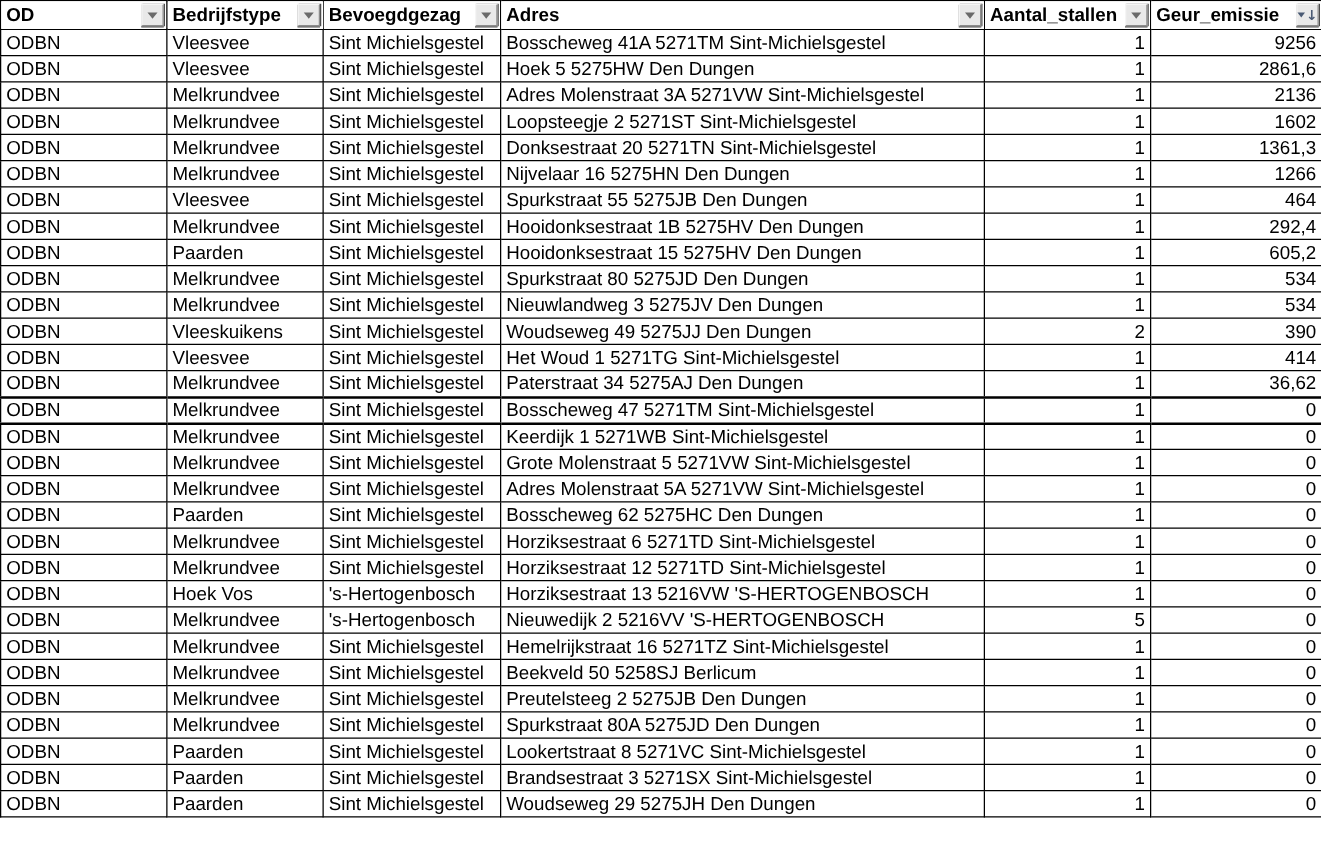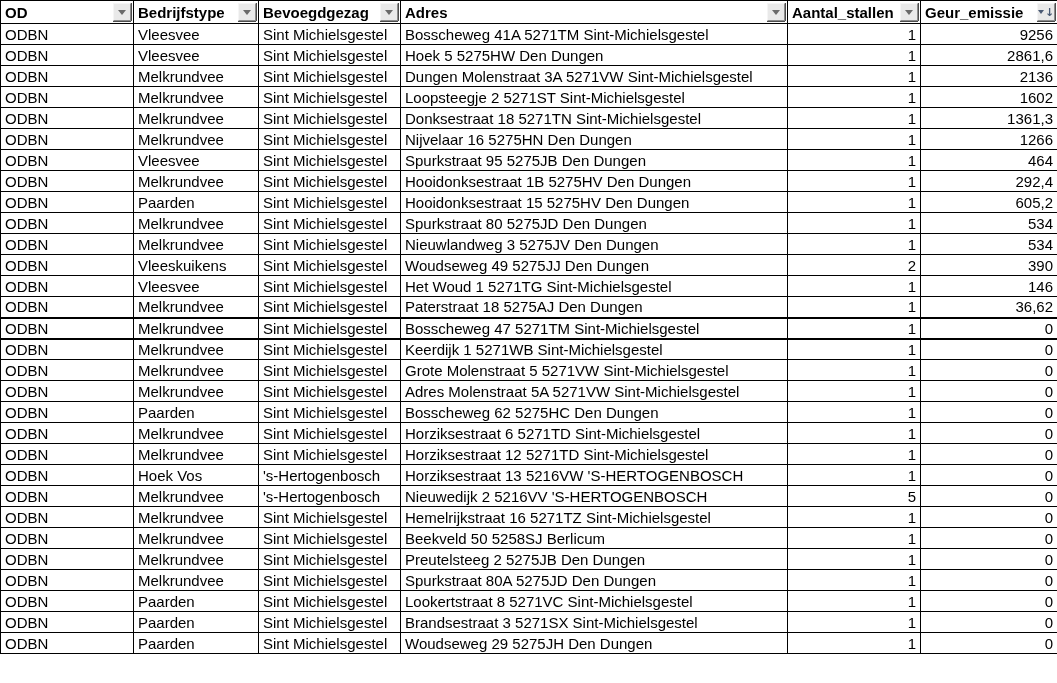--- a/index.html
+++ b/index.html
@@ -155,53 +155,53 @@
           <td>Vleesvee</td>
           <td>Sint Michielsgestel</td>
           <td>Hoek 5 5275HW Den Dungen</td>
           <td class="num">1</td>
           <td class="num">2861,6</td>
         </tr>
         <tr>
           <td>ODBN</td>
           <td>Melkrundvee</td>
           <td>Sint Michielsgestel</td>
-          <td>Dungen Molenstraat 3A 5271VW Sint-Michielsgestel</td>
+          <td>Adres Molenstraat 3A 5271VW Sint-Michielsgestel</td>
           <td class="num">1</td>
           <td class="num">2136</td>
         </tr>
         <tr>
           <td>ODBN</td>
           <td>Melkrundvee</td>
           <td>Sint Michielsgestel</td>
           <td>Loopsteegje 2 5271ST Sint-Michielsgestel</td>
           <td class="num">1</td>
           <td class="num">1602</td>
         </tr>
         <tr>
           <td>ODBN</td>
           <td>Melkrundvee</td>
           <td>Sint Michielsgestel</td>
-          <td>Donksestraat 18 5271TN Sint-Michielsgestel</td>
+          <td>Donksestraat 20 5271TN Sint-Michielsgestel</td>
           <td class="num">1</td>
           <td class="num">1361,3</td>
         </tr>
         <tr>
           <td>ODBN</td>
           <td>Melkrundvee</td>
           <td>Sint Michielsgestel</td>
           <td>Nijvelaar 16 5275HN Den Dungen</td>
           <td class="num">1</td>
           <td class="num">1266</td>
         </tr>
         <tr>
           <td>ODBN</td>
           <td>Vleesvee</td>
           <td>Sint Michielsgestel</td>
-          <td>Spurkstraat 95 5275JB Den Dungen</td>
+          <td>Spurkstraat 55 5275JB Den Dungen</td>
           <td class="num">1</td>
           <td class="num">464</td>
         </tr>
         <tr>
           <td>ODBN</td>
           <td>Melkrundvee</td>
           <td>Sint Michielsgestel</td>
           <td>Hooidonksestraat 1B 5275HV Den Dungen</td>
           <td class="num">1</td>
           <td class="num">292,4</td>
@@ -237,27 +237,27 @@
           <td>Woudseweg 49 5275JJ Den Dungen</td>
           <td class="num">2</td>
           <td class="num">390</td>
         </tr>
         <tr>
           <td>ODBN</td>
           <td>Vleesvee</td>
           <td>Sint Michielsgestel</td>
           <td>Het Woud 1 5271TG Sint-Michielsgestel</td>
           <td class="num">1</td>
-          <td class="num">146</td>
-        </tr>
-        <tr>
-          <td>ODBN</td>
-          <td>Melkrundvee</td>
-          <td>Sint Michielsgestel</td>
-          <td>Paterstraat 18 5275AJ Den Dungen</td>
+          <td class="num">414</td>
+        </tr>
+        <tr>
+          <td>ODBN</td>
+          <td>Melkrundvee</td>
+          <td>Sint Michielsgestel</td>
+          <td>Paterstraat 34 5275AJ Den Dungen</td>
           <td class="num">1</td>
           <td class="num">36,62</td>
         </tr>
         <tr class="thick">
           <td>ODBN</td>
           <td>Melkrundvee</td>
           <td>Sint Michielsgestel</td>
           <td>Bosscheweg 47 5271TM Sint-Michielsgestel</td>
           <td class="num">1</td>
           <td class="num">0</td>

